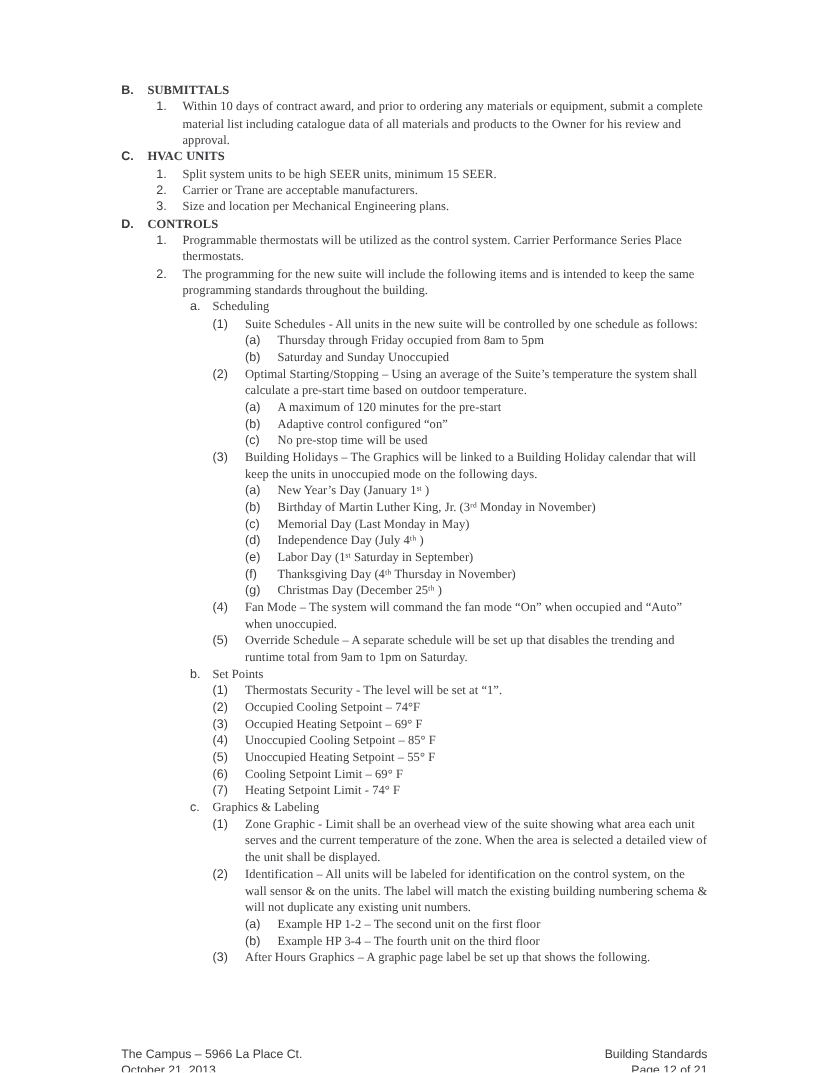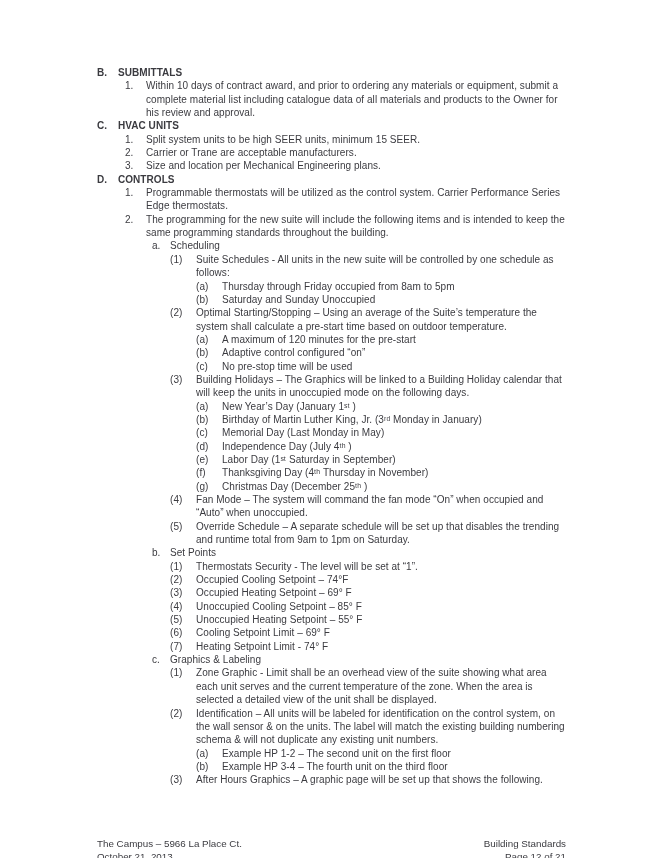--- a/index.html
+++ b/index.html
@@ -16,21 +16,21 @@
     position: absolute;
     left: 97px;
     top: 66px;
     width: 470px;
     font-size: 10px;
     line-height: 13.35px;
     letter-spacing: 0.05px;
   }
   .row { display: flex; align-items: flex-start; }
   .row .lab { flex: none; }
-  .row .txt { flex: 1 1 auto; min-width: 0; }
+  .row .txt { flex: 1 1 auto; min-width: 0; font-family: Liberation Serif, serif; }
   .lvl0 { margin-left: 0; }    .lvl0 .lab { width: 21px; }
   .lvl1 { margin-left: 28px; } .lvl1 .lab { width: 21px; }
   .lvl2 { margin-left: 55px; } .lvl2 .lab { width: 18px; }
   .lvl3 { margin-left: 73px; } .lvl3 .lab { width: 26px; }
   .lvl4 { margin-left: 99px; } .lvl4 .lab { width: 26px; }
   .bold { font-weight: bold; }
   .footer {
     position: absolute;
     left: 97px;
     right: 98px;
@@ -70,21 +70,21 @@
       <div class="row lvl1">
         <span class="lab">3.</span>
         <span class="txt">Size and location per Mechanical Engineering plans.</span>
       </div>
       <div class="row lvl0 bold">
         <span class="lab">D.</span>
         <span class="txt">CONTROLS</span>
       </div>
       <div class="row lvl1">
         <span class="lab">1.</span>
-        <span class="txt">Programmable thermostats will be utilized as the control system. Carrier Performance Series Edge thermostats.</span>
+        <span class="txt">Programmable thermostats will be utilized as the control system. Carrier Performance Series Place thermostats.</span>
       </div>
       <div class="row lvl1">
         <span class="lab">2.</span>
         <span class="txt">The programming for the new suite will include the following items and is intended to keep the same programming standards throughout the building.</span>
       </div>
       <div class="row lvl2">
         <span class="lab">a.</span>
         <span class="txt">Scheduling</span>
       </div>
       <div class="row lvl3">
@@ -118,21 +118,21 @@
       <div class="row lvl3">
         <span class="lab">(3)</span>
         <span class="txt">Building Holidays – The Graphics will be linked to a Building Holiday calendar that will keep the units in unoccupied mode on the following days.</span>
       </div>
       <div class="row lvl4">
         <span class="lab">(a)</span>
         <span class="txt">New Year’s Day (January 1ˢᵗ )</span>
       </div>
       <div class="row lvl4">
         <span class="lab">(b)</span>
-        <span class="txt">Birthday of Martin Luther King, Jr. (3ʳᵈ Monday in January)</span>
+        <span class="txt">Birthday of Martin Luther King, Jr. (3ʳᵈ Monday in November)</span>
       </div>
       <div class="row lvl4">
         <span class="lab">(c)</span>
         <span class="txt">Memorial Day (Last Monday in May)</span>
       </div>
       <div class="row lvl4">
         <span class="lab">(d)</span>
         <span class="txt">Independence Day (July 4ᵗʰ )</span>
       </div>
       <div class="row lvl4">
@@ -202,21 +202,21 @@
       <div class="row lvl4">
         <span class="lab">(a)</span>
         <span class="txt">Example HP 1-2 – The second unit on the first floor</span>
       </div>
       <div class="row lvl4">
         <span class="lab">(b)</span>
         <span class="txt">Example HP 3-4 – The fourth unit on the third floor</span>
       </div>
       <div class="row lvl3">
         <span class="lab">(3)</span>
-        <span class="txt">After Hours Graphics – A graphic page will be set up that shows the following.</span>
+        <span class="txt">After Hours Graphics – A graphic page label be set up that shows the following.</span>
       </div>
     </div>
   <div class="footer">
     <div class="col-left">
       <div>The Campus – 5966 La Place Ct.</div>
       <div>October 21, 2013</div>
     </div>
     <div class="col-right">
       <div>Building Standards</div>
       <div>Page 12 of 21</div>

